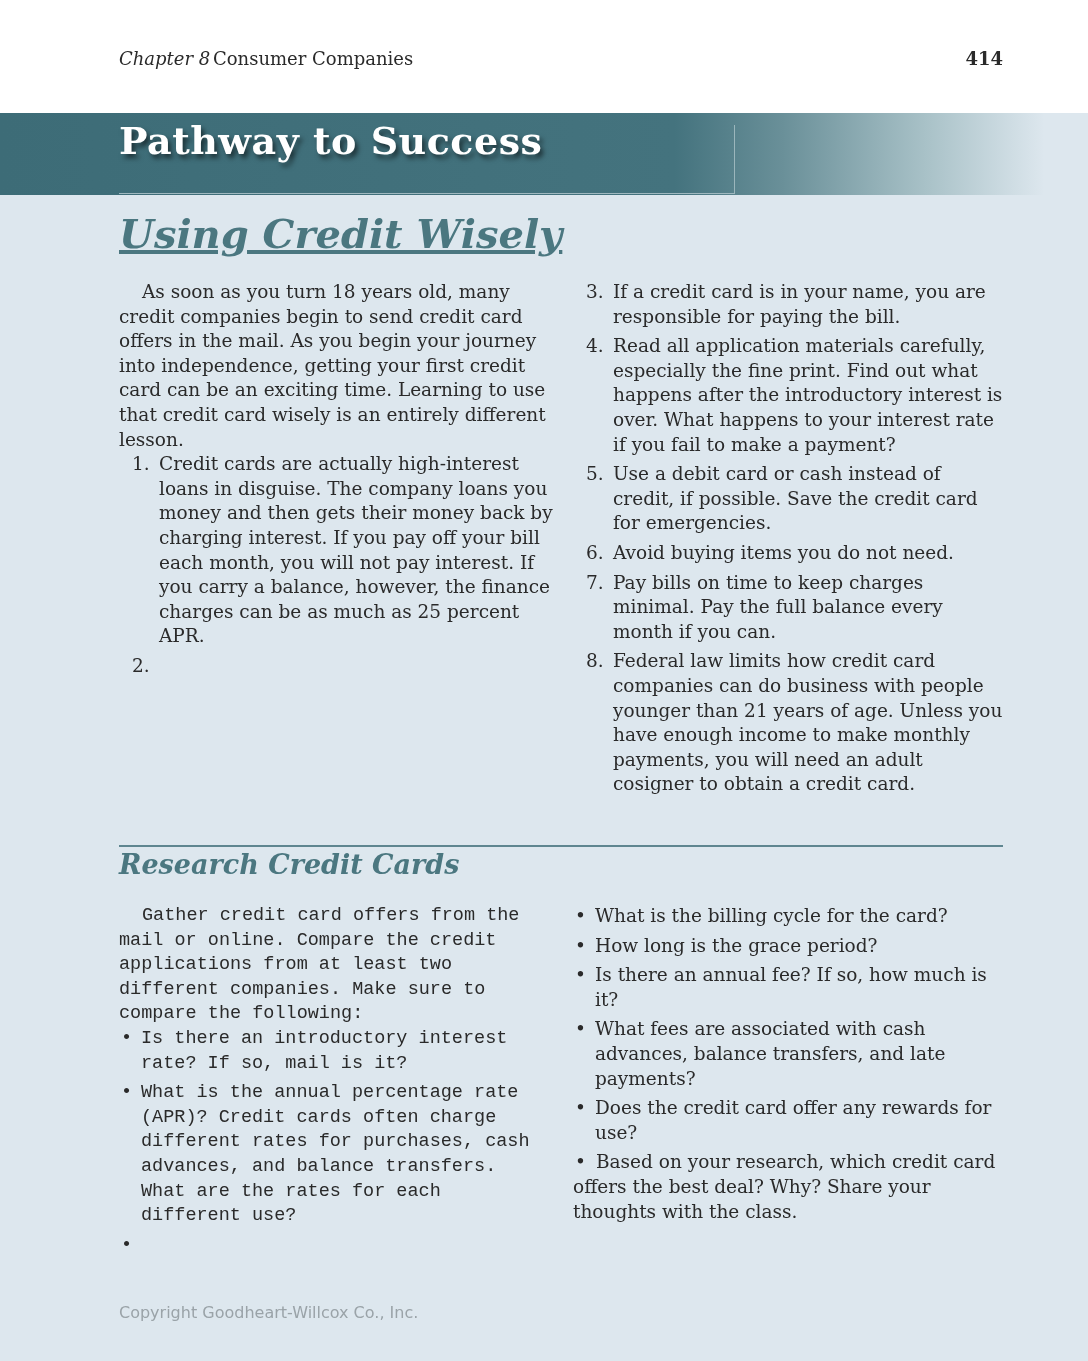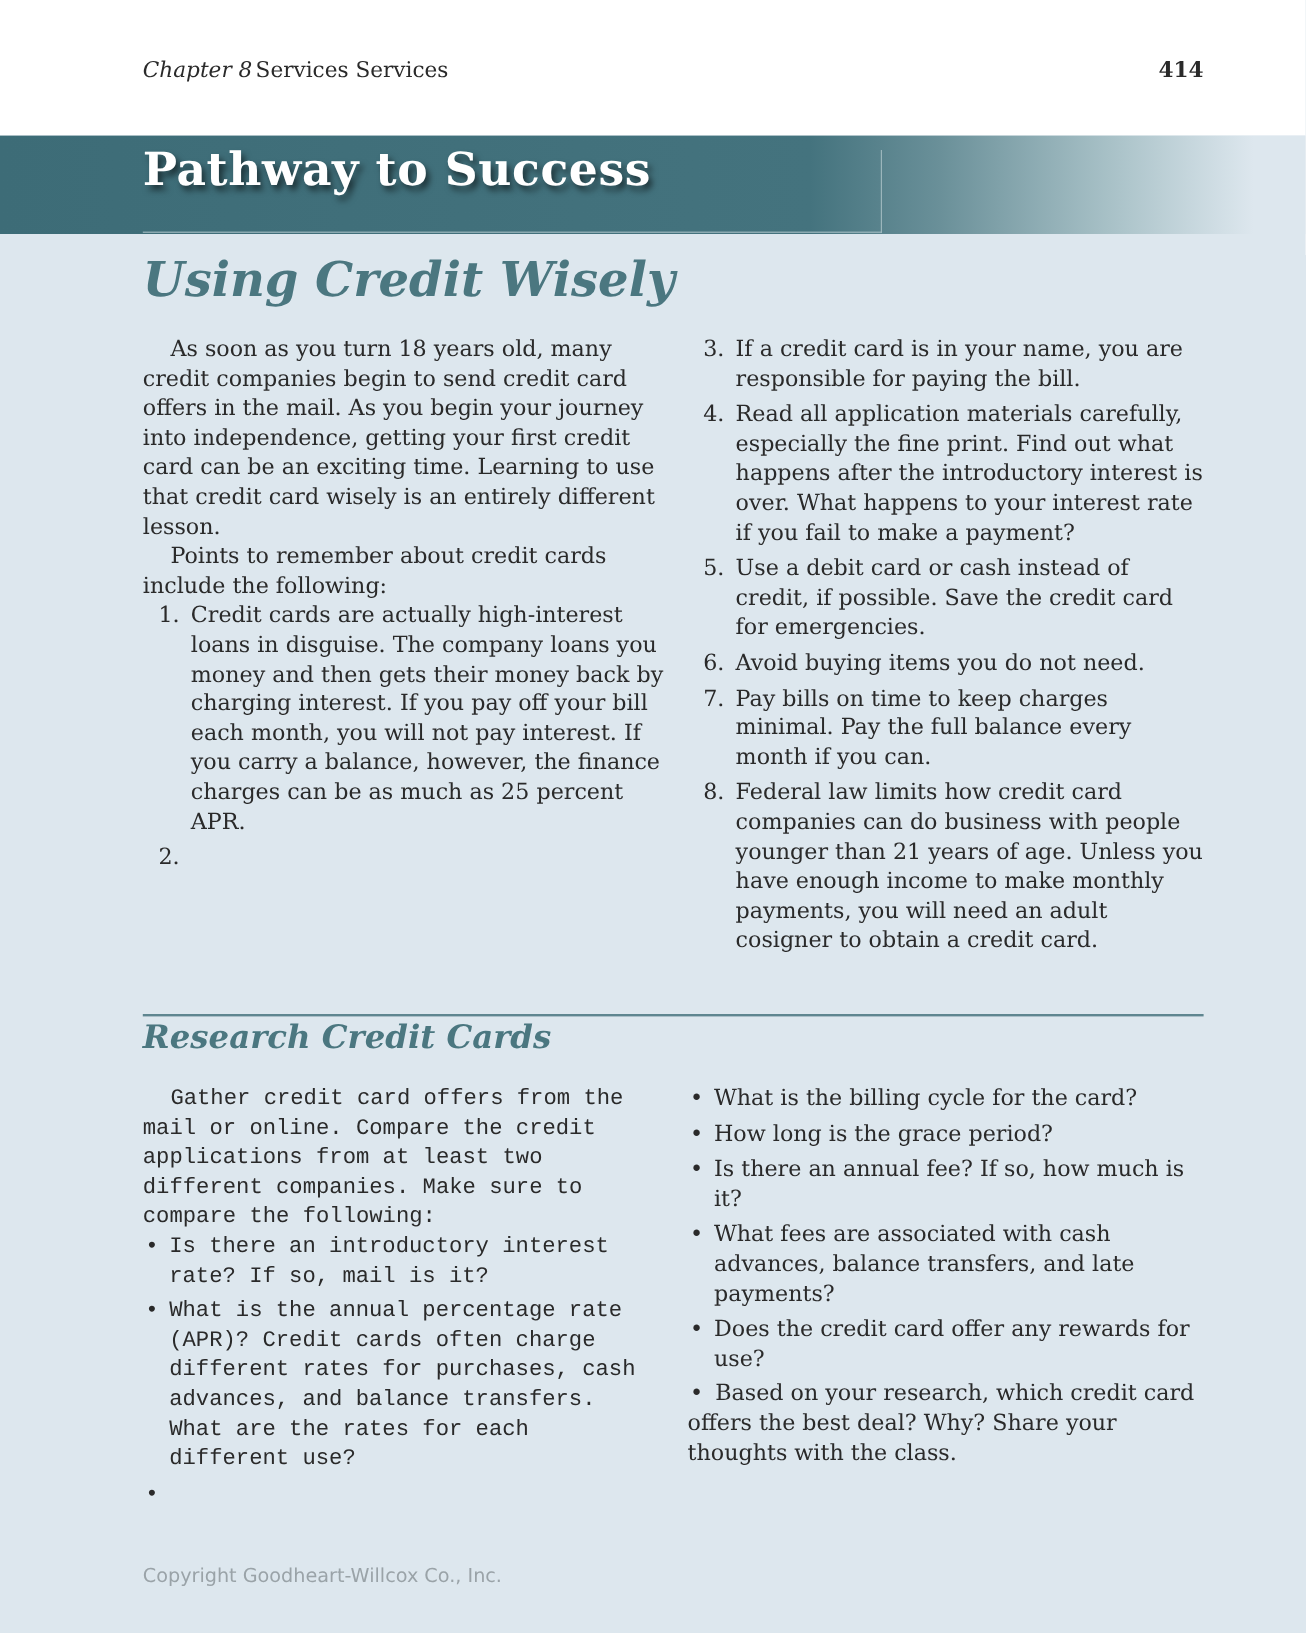--- a/index.html
+++ b/index.html
@@ -8,52 +8,51 @@
   .header .chap { position:absolute; left:0; font-style:italic; }
   .header .sec { font-style:normal; margin-left:14px; }
   .header .page { position:absolute; right:0; font-weight:bold; }
   .panel { position:absolute; top:113px; left:0; width:1088px; height:1248px; background:#dde7ee; }
   .band { position:absolute; top:113px; left:0; width:1088px; height:82px;
     background:linear-gradient(to right, #3d6c77 0%, #44737e 62%, #6a9099 72%, #a8c1c7 85%, #dde7ee 96%); }
   .band-line { position:absolute; top:125px; left:734px; width:1px; height:69px; background:#c8d8dc; opacity:.6; }
   .band-bottom { position:absolute; top:193px; left:119px; width:616px; height:1px; background:#9fb8bf; }
   .title { position:absolute; top:118px; left:119px; font-family:"DejaVu Serif", serif; font-weight:bold; font-size:38px; color:#fff; letter-spacing:0.5px;
     text-shadow: 3px 4px 5px rgba(0,0,0,0.55); }
-  .subtitle { position:absolute; top:210px; left:119px; font-style:italic; font-weight:bold; font-size:40px; color:#4b7780; }
+  .subtitle { position:absolute; top:210px; left:119px; font-style:italic; font-weight:bold; font-size:40px; color:#4b7780;text-decoration:underline; }
   .col { position:absolute; font-size:18.5px; line-height:24.6px; color:#2a2a2a; }
   .col p { margin:0; text-indent:23px; }
   .col ol, .col ul { margin:0; padding:0; list-style:none; }
   .col li { position:relative; margin-bottom:5px; }
   .col ol li { padding-left:40px; }
   .col ol li .n { position:absolute; left:13px; }
   .col ul li { padding-left:22px; }
   .col ul li .b { position:absolute; left:2px; }
   .rule { position:absolute; top:845px; left:119px; width:884px; height:2px; background:#5f8690; }
   .h2 { position:absolute; top:849px; left:119px; font-style:italic; font-weight:bold; font-size:27px; color:#4b7780;text-align:center; }
   .copyright { position:absolute; top:1303px; left:119px; font-family:"DejaVu Sans", sans-serif; font-size:16px; color:#9aa3a8; }
 </style>
 </head>
 <body>
 
 <div class="header">
   <span class="chap">Chapter 8</span>
-  <span class="sec" style="position:absolute; left:80px;">Services Services</span>
+  <span class="sec" style="position:absolute; left:80px;">Consumer Companies</span>
   <span class="page">414</span>
 </div>
 
 <div class="panel"></div>
 <div class="band"></div>
 <div class="band-line"></div>
 <div class="band-bottom"></div>
 <div class="title">Pathway to Success</div>
 <div class="subtitle">Using Credit Wisely</div>
 
 <div class="col" style="top:280px; left:119px; width:436px;">
   <p>As soon as you turn 18 years old, many credit companies begin to send credit card offers in the mail. As you begin your journey into independence, getting your first credit card can be an exciting time. Learning to use that credit card wisely is an entirely different lesson.</p>
-  <p>Points to remember about credit cards include the following:</p>
   <ol>
     <li><span class="n">1.</span><span>Credit cards are actually high-interest loans in disguise. The company loans you money and then gets their money back by charging interest. If you pay off your bill each month, you will not pay interest. If you carry a balance, however, the finance charges can be as much as 25 percent APR.</span></li>
     <li><span class="n">2.</span></li>
   </ol>
 </div>
 
 <div class="col" style="top:280px; left:573px; width:430px;">
   <ol>
     <li><span class="n">3.</span><span>If a credit card is in your name, you are responsible for paying the bill.</span></li>
     <li><span class="n">4.</span><span>Read all application materials carefully, especially the fine print. Find out what happens after the introductory interest is over. What happens to your interest rate if you fail to make a payment?</span></li>

